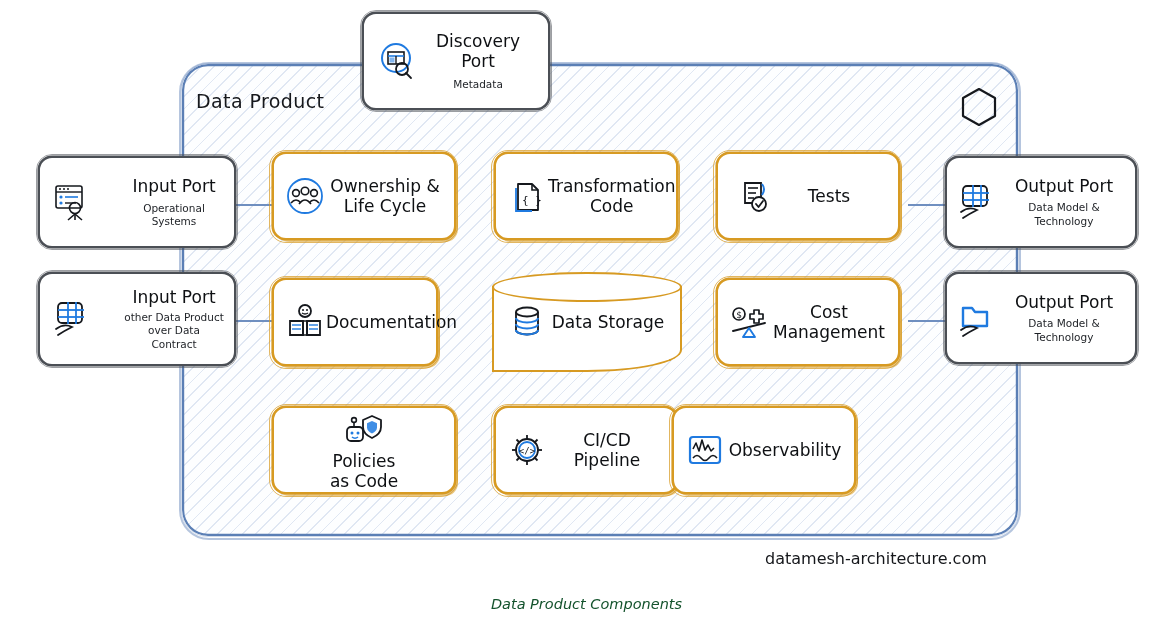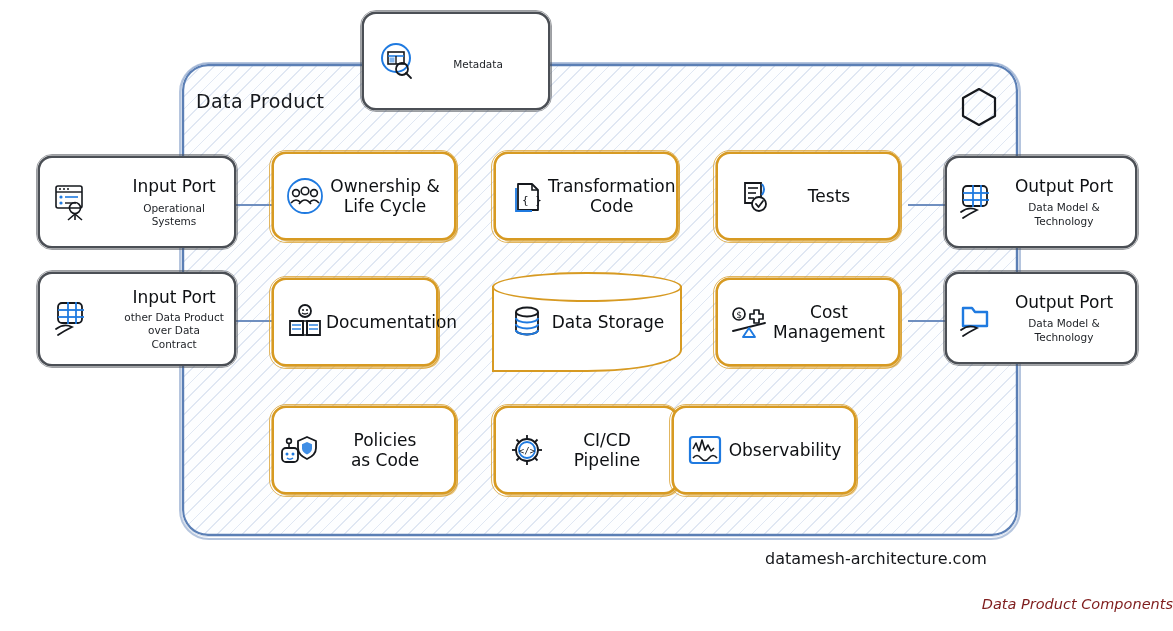--- a/index.html
+++ b/index.html
@@ -86,22 +86,22 @@
   #card-data-storage .inner{position:absolute;inset:0;display:flex;align-items:center;z-index:2;}
 
   
   .conn{position:absolute;background:#6f8fc0;height:2px;z-index:1;}
 
   
   #site-url{
     position:absolute;left:765px;top:549px;font-size:16px;color:#15171b;
   }
   #caption{
-    position:absolute;left:0;right:0;top:596px;text-align:right;
-    font-size:14.5px;font-style:italic;color:#7f1d1d;
+    position:absolute;left:0;right:0;top:596px;text-align:center;
+    font-size:14.5px;font-style:italic;color:#14532d;
     font-family:"DejaVu Sans", sans-serif;
   }
 
   
   #card-discovery{z-index:7;}
   .port-left{z-index:7;gap:28px;}
   .port-right{z-index:7;}
 </style>
 </head>
 <body>
@@ -127,20 +127,21 @@
         <circle cx="20" cy="19" r="14" fill="none" stroke="#1f7ae0" stroke-width="2"></circle>
         <rect x="12" y="13" width="16" height="12" fill="none" stroke="#15181d" stroke-width="1.6"></rect>
         <line x1="12" y1="17" x2="28" y2="17" stroke="#1f7ae0" stroke-width="1.6"></line>
         <line x1="20" y1="17" x2="20" y2="25" stroke="#15181d" stroke-width="1.4"></line>
         <rect x="13.5" y="18.5" width="5" height="5" fill="#1f7ae0" opacity=".55"></rect>
         <circle cx="26" cy="30" r="6" fill="none" stroke="#15181d" stroke-width="1.8"></circle>
         <line x1="30" y1="34" x2="35" y2="39" stroke="#15181d" stroke-width="1.8" stroke-linecap="round"></line>
       </svg>
     </span>
     <span class="txt ctr" style="flex:1;">
+      <span class="title">Discovery Port</span>
       <span class="sub" style="margin-top:7px;">Metadata</span>
     </span>
   </div>
 
   <div class="card gray port-left" style="left:38px;top:156px;width:198px;height:92px;padding:0 10px;">
     <span class="ico" style="width:46px;height:44px;">
       <svg viewBox="0 0 46 44" width="46" height="44">
         <rect x="6" y="6" width="26" height="22" rx="2" fill="none" stroke="#15181d" stroke-width="1.6"></rect>
         <line x1="6" y1="12" x2="32" y2="12" stroke="#15181d" stroke-width="1.4"></line>
         <circle cx="10" cy="9" r="1" fill="#15181d"></circle>
@@ -310,21 +311,21 @@
         <line x1="5" y1="30" x2="37" y2="22" stroke="#15181d" stroke-width="1.9" stroke-linecap="round"></line>
         <path d="M15 36 l6 -9 l6 9 z" fill="none" stroke="#1f7ae0" stroke-width="1.9" stroke-linejoin="round"></path>
       </svg>
     </span>
     <span class="txt ctr" style="flex:1;">
       <span class="title">Cost
 Management</span>
     </span>
   </div>
 
-  <div class="card amber" style="left:272px;top:406px;width:184px;height:88px;padding:0 4px;">
+  <div class="card amber" style="left:272px;top:406px;width:184px;height:88px;padding:0 4px;flex-direction:column;">
     <span class="ico" style="width:42px;height:42px;">
       <svg viewBox="0 0 42 42" width="42" height="42">
         <circle cx="11" cy="12" r="2.4" fill="none" stroke="#15181d" stroke-width="1.6"></circle>
         <line x1="11" y1="14.5" x2="11" y2="19" stroke="#15181d" stroke-width="1.6"></line>
         <rect x="4" y="19" width="16" height="14" rx="4" fill="none" stroke="#15181d" stroke-width="1.8"></rect>
         <circle cx="9" cy="25" r="1.5" fill="#1f7ae0"></circle>
           <circle cx="15" cy="25" r="1.5" fill="#1f7ae0"></circle>
         <path d="M9 29 q3 2.5 6 0" fill="none" stroke="#1f7ae0" stroke-width="1.6"></path>
         <path d="M29 8 l9 4 v7 q0 7 -9 11 q-9 -4 -9 -11 v-7 z" fill="none" stroke="#15181d" stroke-width="1.8" stroke-linejoin="round"></path>
         <path d="M29 13 l5 2.2 v4 q0 4 -5 6.2 q-5 -2.2 -5 -6.2 v-4 z" fill="#1f7ae0" opacity=".85"></path>

